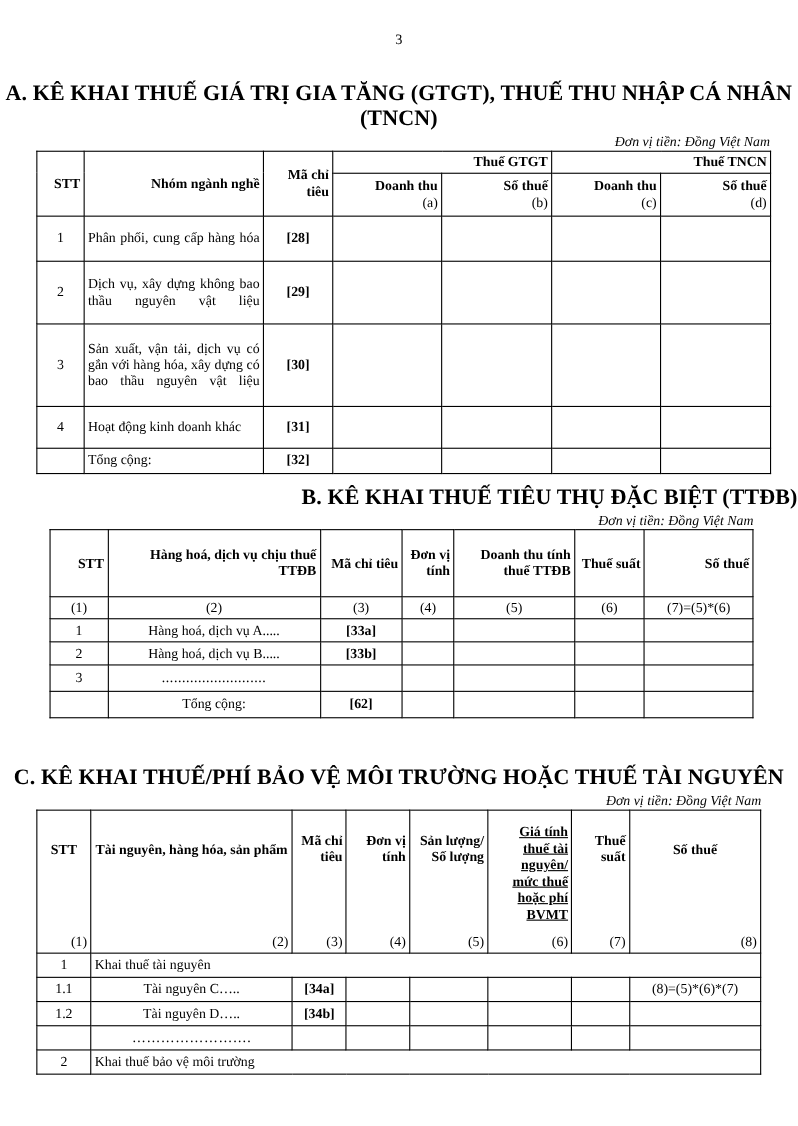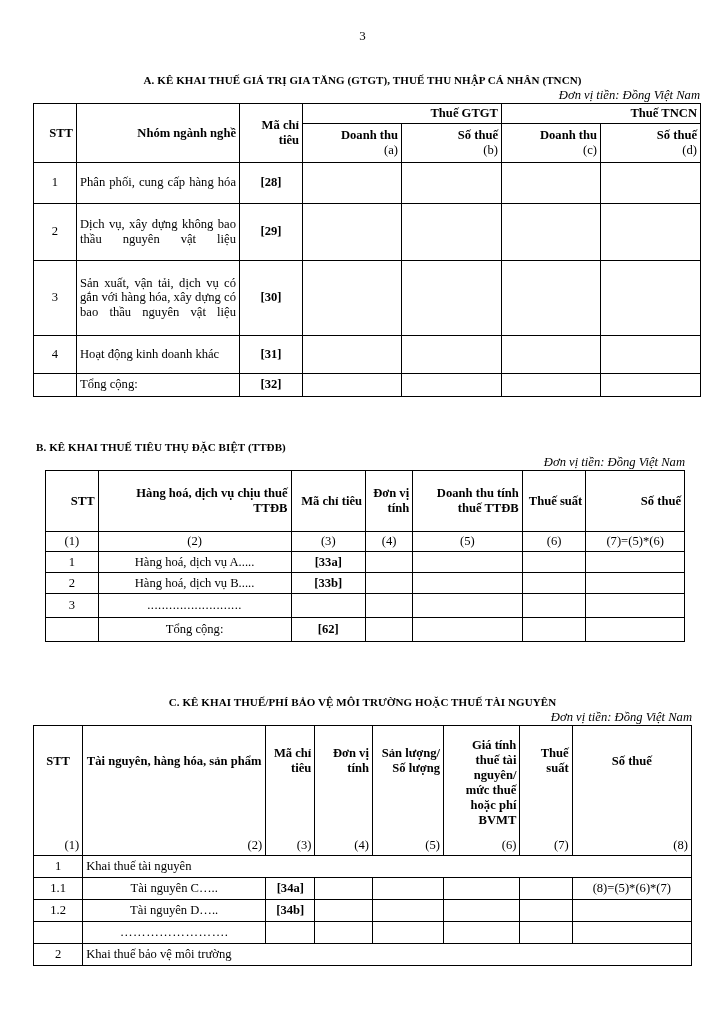--- a/index.html
+++ b/index.html
@@ -22,26 +22,26 @@
     left: 0;
     width: 725px;
     text-align: center;
     font-size: 13px;
     font-family: "Liberation Serif", serif;
   }
 
   .section-title {
     text-align: center;
     font-weight: bold;
-    font-size: 11px;
+    font-size: 20px;
     letter-spacing: 0.1px;
     font-family: "Liberation Serif", serif;
   }
   .section-title.left {
-    text-align: left;
+    text-align: right;
     padding-left: 36px;
   }
 
   .currency-note {
     text-align: right;
     font-style: italic;
     font-size: 12.6px;
     font-family: "Liberation Serif", serif;
     margin-top: 2px;
   }
@@ -322,21 +322,21 @@
             <div style="height:66px;display:flex;align-items:center;justify-content:center;">Đơn vị tính</div>
             <div style="height:44px;"></div>
             <div style="font-weight:normal">(4)</div>
           </th>
           <th class="vtop">
             <div style="height:66px;display:flex;align-items:center;justify-content:center;font-family:Liberation Serif, serif;">Sản lượng/ Số lượng</div>
             <div style="height:44px;"></div>
             <div style="font-weight:normal">(5)</div>
           </th>
           <th class="vtop">
-            <div style="height:110px;display:flex;align-items:center;justify-content:center;">Giá tính thuế tài nguyên/ mức thuế hoặc phí BVMT</div>
+            <div style="height:110px;display:flex;align-items:center;justify-content:center;text-decoration:underline;">Giá tính thuế tài nguyên/ mức thuế hoặc phí BVMT</div>
             <div style="font-weight:normal">(6)</div>
           </th>
           <th class="vtop">
             <div style="height:66px;display:flex;align-items:center;justify-content:center;">Thuế suất</div>
             <div style="height:44px;"></div>
             <div style="font-weight:normal">(7)</div>
           </th>
           <th class="vtop">
             <div style="height:66px;display:flex;align-items:center;justify-content:center;">Số thuế</div>
             <div style="height:44px;"></div>

